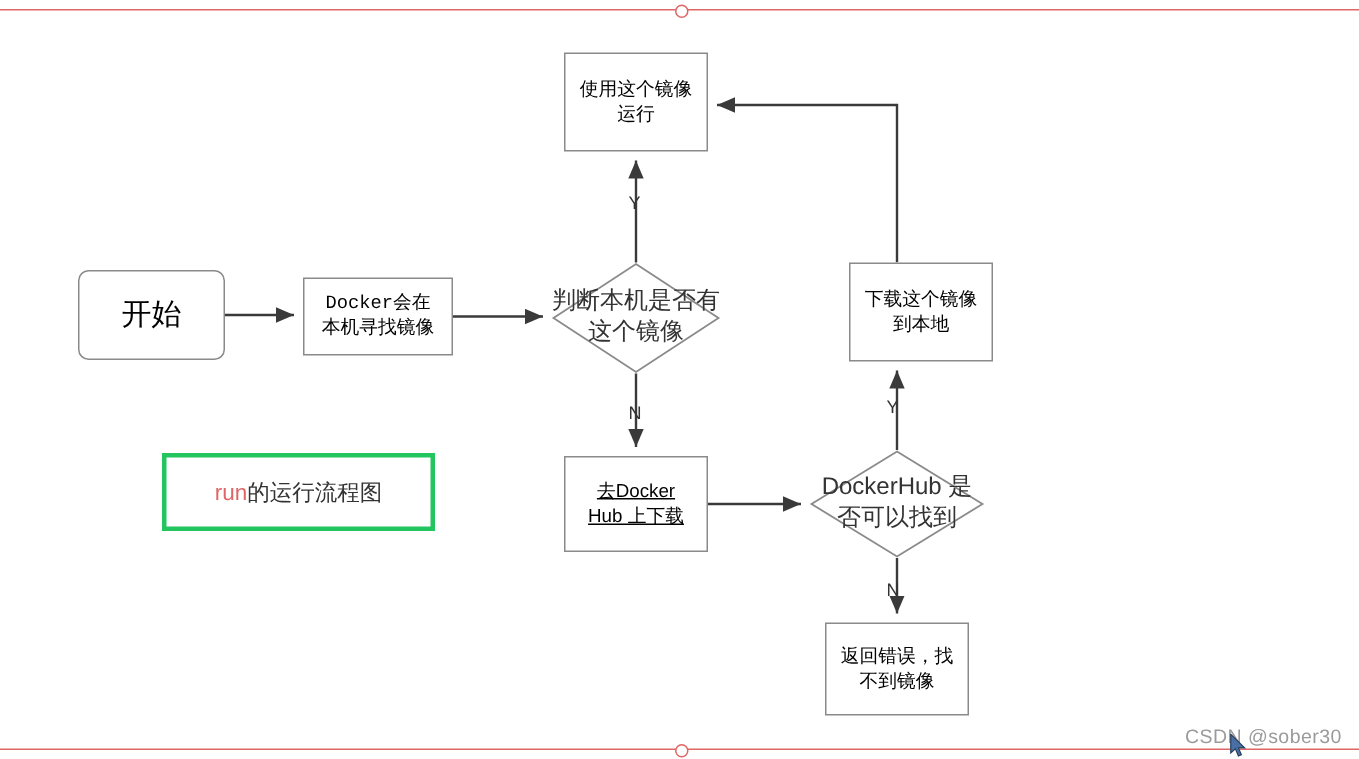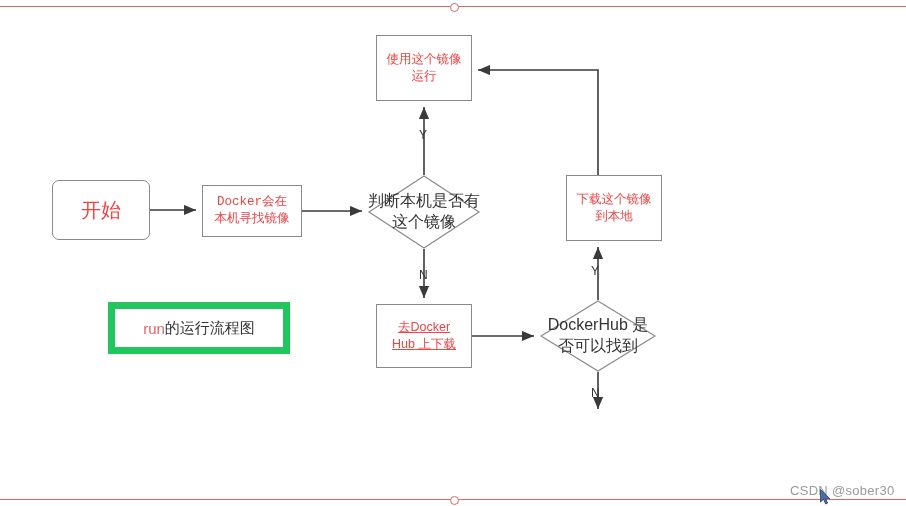--- a/index.html
+++ b/index.html
@@ -37,21 +37,21 @@
     left: 450px;
   }
   .handle.top { top: 3px; }
   .handle.bottom { top: 496px; }
 
   .node {
     position: absolute;
     box-sizing: border-box;
     border: 1px solid #8a8a8a;
     background: #ffffff;
-    color: #ef4444;
+    color: #000000;
     display: flex;
     align-items: center;
     justify-content: center;
     text-align: center;
     line-height: 1.35;
     font-size: 12.5px;
     white-space: pre-line;
   }
   .node.start {
     border-radius: 7px;
@@ -90,21 +90,21 @@
     pointer-events: none;
   }
   .edge-label {
     position: absolute;
     font-size: 12px;
     color: #333333;
   }
   .legend {
     position: absolute;
     box-sizing: border-box;
-    border: 7px solid #22c55e;
+    border: 3px solid #22c55e;
     background: #ffffff;
     display: flex;
     align-items: center;
     justify-content: center;
     font-size: 15px;
     color: #333333;
   }
   .legend .accent { color: #e06666; }
   .watermark {
     position: absolute;
@@ -175,20 +175,22 @@
     <svg width="116" height="72" viewBox="0 0 116 72">
       <polygon points="58,1 115,36 58,71 1,36" fill="#ffffff" stroke="#8a8a8a" stroke-width="1.2"></polygon>
     </svg>
     <div class="diamond-label">DockerHub 是
 否可以找到</div>
   </div>
 
   <div class="node" style="left:550px; top:175px; width:96px; height:66px;margin-left:16px;">下载这个镜像
 到本地</div>
 
+  <div class="node" style="left:550px; top:415px; width:96px; height:62px;">返回错误，找
+不到镜像</div>
 
   <div class="edge-label" style="left:419px; top:128px;">Y</div>
   <div class="edge-label" style="left:419px; top:268px;">N</div>
   <div class="edge-label" style="left:591px; top:264px;">Y</div>
   <div class="edge-label" style="left:591px; top:386px;">N</div>
 
   <div class="legend" style="left:108px; top:302px; width:182px; height:52px;">
     <span class="accent">run</span>
       <span> 的运行流程图</span>
   </div>

